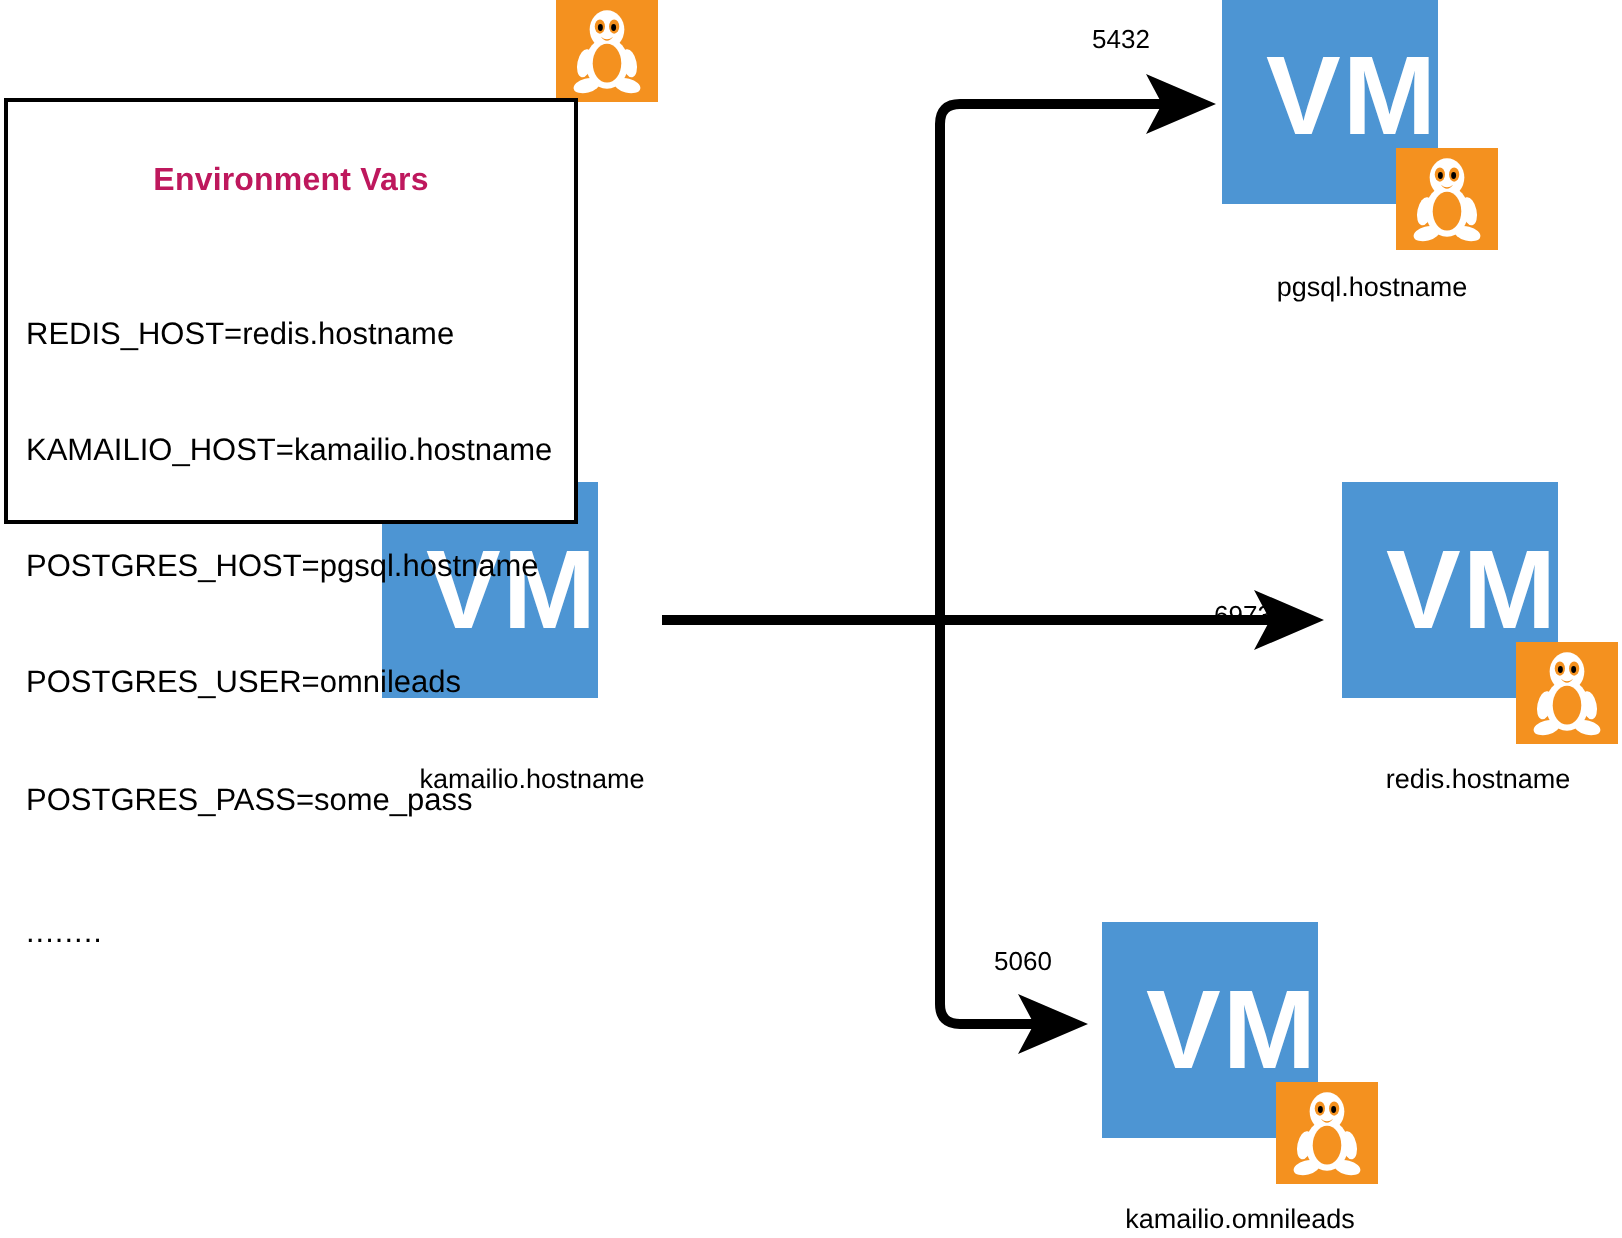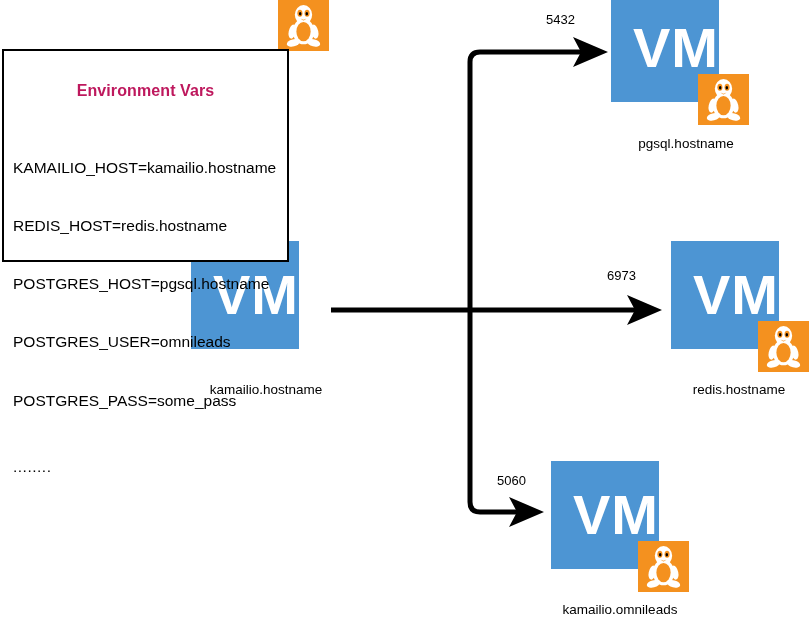--- a/index.html
+++ b/index.html
@@ -129,21 +129,21 @@
 
     <path d="M470,312 L470,62 Q470,52 480,52 L601,52" stroke="#000000" stroke-width="5" fill="none" marker-end="url(#arrowhead)"></path>
 
     <path d="M470,310 L655,310" stroke="#000000" stroke-width="5" fill="none" marker-end="url(#arrowhead)"></path>
 
     <path d="M470,308 L470,502 Q470,512 480,512 L537,512" stroke="#000000" stroke-width="5" fill="none" marker-end="url(#arrowhead)"></path>
   </svg>
 
   <div class="port-label" style="left:546px; top:12px;">5432</div>
 
-  <div class="port-label" style="left:607px; top:268px;">6973</div>
+  <div class="port-label" style="left:607px; top:300px;">6973</div>
 
   <div class="port-label" style="left:497px; top:473px;text-align:center;">5060</div>
 
   <div class="node" style="left:191px; top:241px; width:150px; height:160px;">
     <div class="vm-box" style="left:0; top:0; width:108px; height:108px;">
       <div class="vm-text">VM</div>
     </div>
     <div class="tux" style="left:87px; top:321px; margin-top:-321px; top:80px; width:51px; height:51px;">
       <svg viewBox="0 0 100 100" width="51" height="51" aria-hidden="true">
         <g fill="#ffffff">
@@ -252,22 +252,22 @@
         </g>
         <path d="M44,36 Q50,41 56,36 Q50,44 44,36 Z" fill="#f4911f"></path>
       </svg>
     </div>
     <div class="node-label" style="left:-56px; top:141px; width:250px;">kamailio.omnileads</div>
   </div>
 
   <div class="env-box">
     <div class="env-title">Environment Vars</div>
     <div class="env-list">
+      <span class="env-line">REDIS_HOST=redis.hostname</span>
       <span class="env-line">KAMAILIO_HOST=kamailio.hostname</span>
-      <span class="env-line">REDIS_HOST=redis.hostname</span>
       <span class="env-line">POSTGRES_HOST=pgsql.hostname</span>
       <span class="env-line">POSTGRES_USER=omnileads</span>
       <span class="env-line">POSTGRES_PASS=some_pass</span>
       <span class="env-ellipsis">........</span>
     </div>
   </div>
 
 </div>
 
 </body></html>

